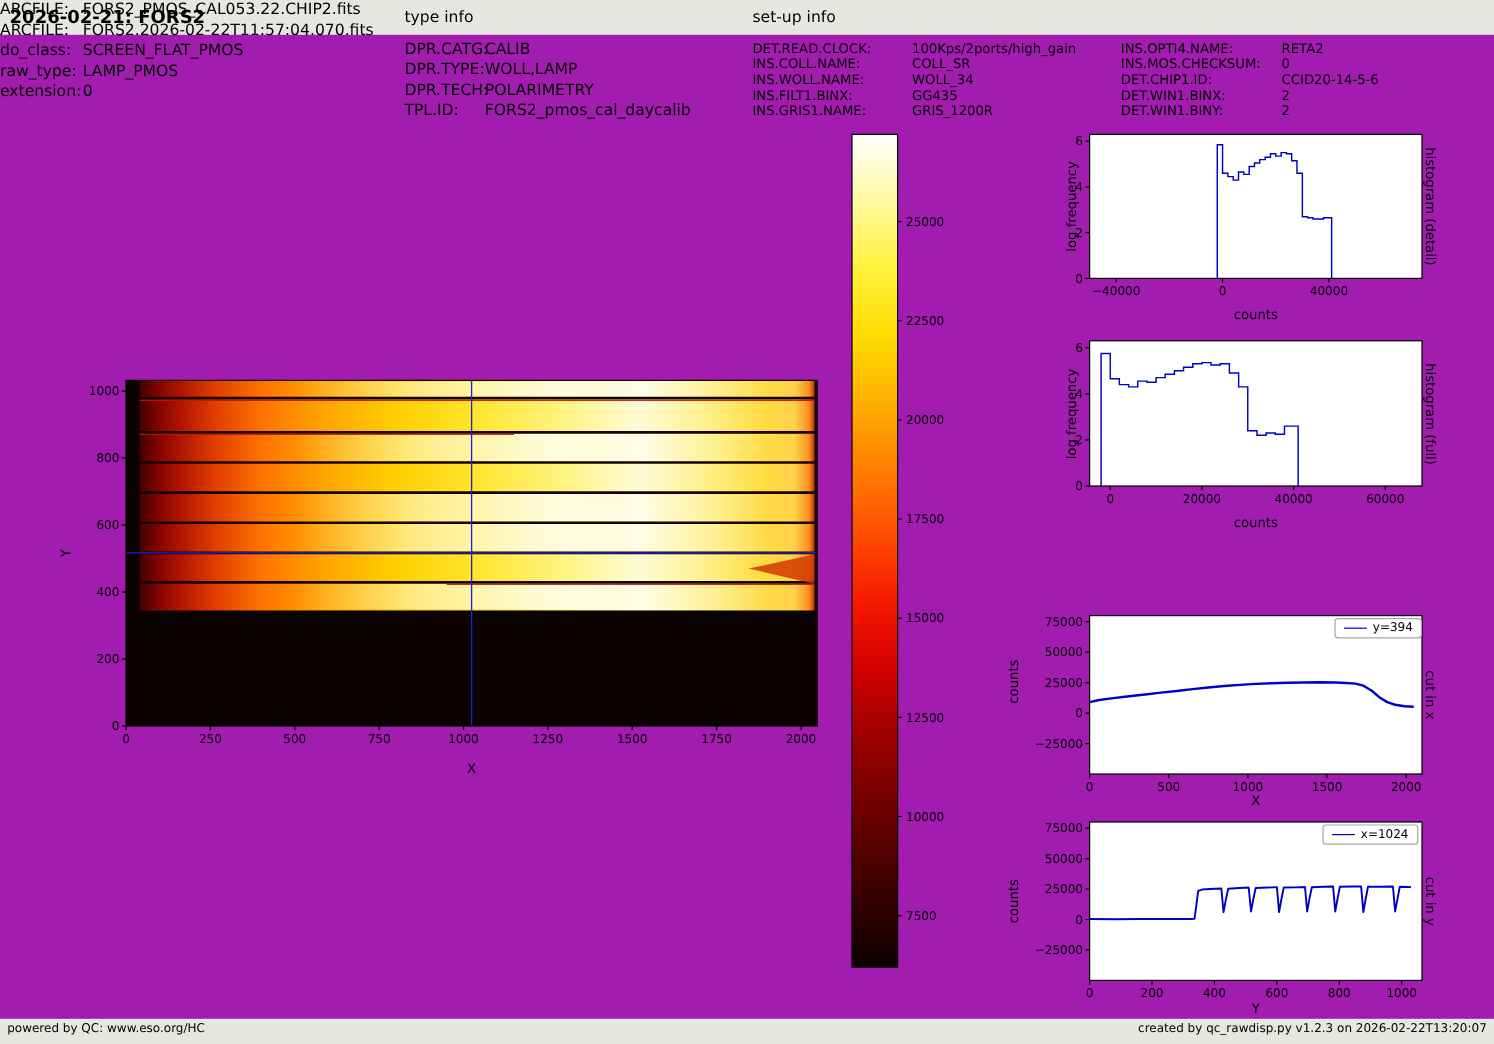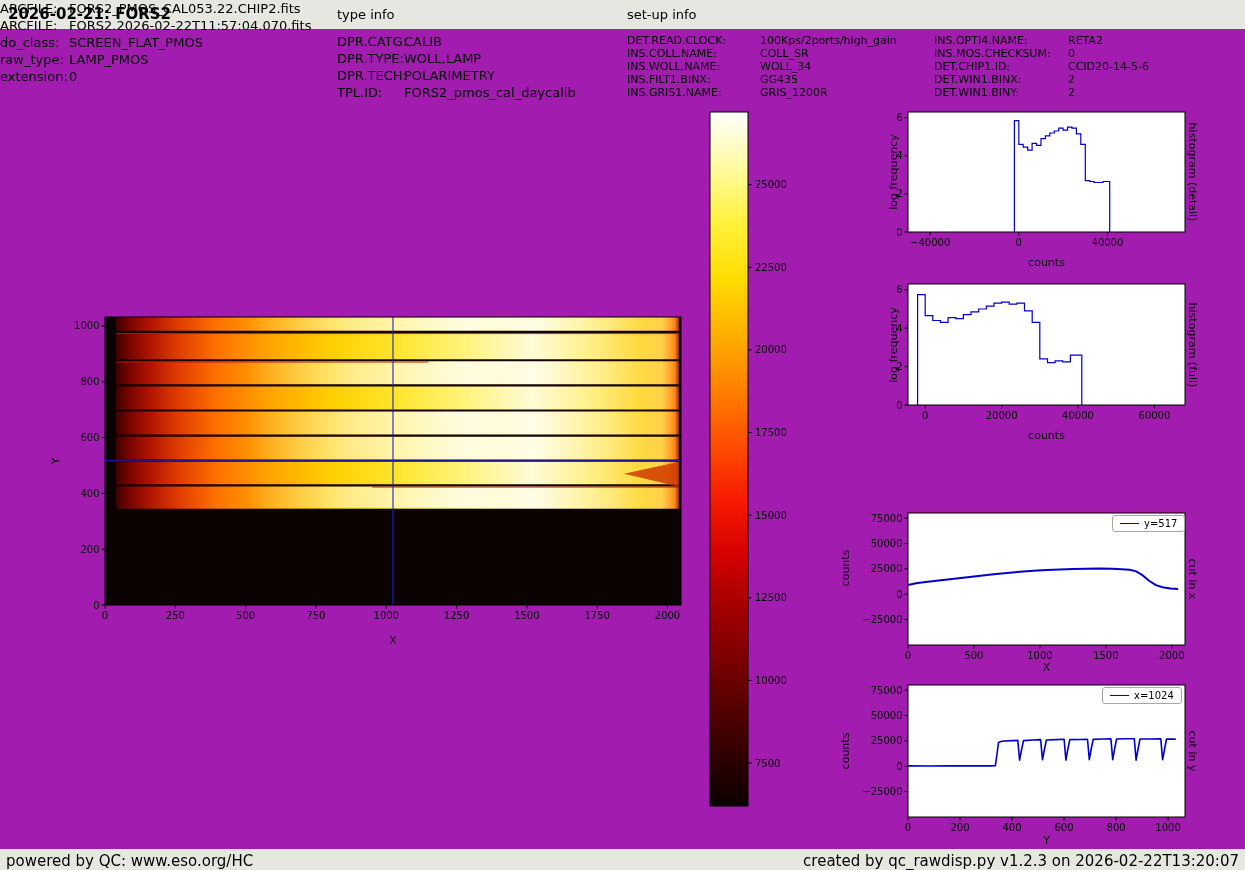--- a/index.html
+++ b/index.html
@@ -22,21 +22,21 @@
   #setup2 .mlab{width:134px}
   svg.plot{position:absolute}
   svg text{font-family:"DejaVu Sans",sans-serif}
   svg text.tick{font-size:10px;fill:#000;stroke:none}
   .axlab{position:absolute;font-size:11px;text-align:center;white-space:nowrap}
   .vlab{position:absolute;font-size:11px;white-space:nowrap;transform:translate(-50%,-50%) rotate(-90deg)}
   .vlabr{position:absolute;font-size:11px;white-space:nowrap;transform:translate(-50%,-50%) rotate(90deg)}
   .legend{position:absolute;display:flex;align-items:center;gap:5px;border:1px solid #a6a6a6;
           border-radius:3px;background:rgba(255,255,255,.92);padding:2px 7px;font-size:10px;white-space:nowrap}
   .legend .lsample{display:inline-block;width:19px;height:0;border-top:1.6px solid #0000cc}
-  .ftext{position:absolute;top:852px;font-size:15px;white-space:nowrap}
+  .ftext{position:absolute;top:852px;font-size:10px;white-space:nowrap}
   #footer-left{left:6px}
   #footer-right{right:6px}
 </style>
 </head>
 <body>
 
 <div id="page">
 
   <div class="band" id="header-band"></div>
   <div class="htitle">2026-02-21: FORS2</div>
@@ -270,21 +270,21 @@
         <text x="62.5" y="46.96153846153845" text-anchor="end" class="tick">50000</text>
         <line x1="68" y1="18.07692307692308" x2="64.5" y2="18.07692307692308" stroke="#000" stroke-width="1"></line>
         <text x="62.5" y="21.57692307692308" text-anchor="end" class="tick">75000</text>
       </g>
     </svg>
   <div class="axlab" style="left:908px;top:661px;width:277px">X</div>
   <div class="vlab" style="left:845px;top:568px">counts</div>
   <div class="vlabr" style="left:1192px;top:579px">cut in x</div>
   <div class="legend" id="legend-cutx" style="left:1112px;top:515px">
     <span class="lsample" style="border-top-color: rgb(0, 0, 204);"></span>
-    <span>y=517</span>
+    <span>y=394</span>
   </div>
 
   <svg class="plot" id="svg-cut-y" style="left:840px;top:672px" width="370" height="162">
       <rect x="68" y="13" width="277" height="132" fill="#ffffff"></rect>
       <path d="M68.0,93.9 L88.8,94.0 L109.6,93.9 L130.4,93.9 L151.2,93.9 L155.4,93.7 L157.0,82.0 L158.5,70.4 L161.6,69.3 L172.0,68.6 L177.8,68.4 L179.6,88.1 L181.4,78.5 L183.5,68.6 L192.8,68.0 L200.6,67.6 L202.5,87.6 L204.3,78.0 L206.4,68.0 L216.3,67.6 L224.1,67.3 L225.9,88.1 L227.7,78.0 L229.8,67.6 L239.7,67.5 L247.5,67.2 L249.3,87.6 L251.1,77.5 L253.2,67.4 L263.1,67.0 L270.9,66.8 L272.7,87.6 L274.5,77.5 L276.6,67.0 L286.5,66.8 L294.3,66.8 L296.1,88.1 L297.9,78.0 L300.0,67.0 L309.9,67.0 L320.8,66.8 L322.6,87.6 L324.5,77.5 L326.5,67.0 L333.3,67.1 L335.9,67.3" fill="none" stroke="#0000cc" stroke-width="1.6" stroke-linejoin="round"></path>
       <g>
         <rect x="68" y="13" width="277" height="132" fill="none" stroke="#000" stroke-width="1"></rect>
         <line x1="68" y1="145" x2="68" y2="148.5" stroke="#000" stroke-width="1"></line>
         <text x="68" y="159" text-anchor="middle" class="tick">0</text>
         <line x1="120.01877934272301" y1="145" x2="120.01877934272301" y2="148.5" stroke="#000" stroke-width="1"></line>

